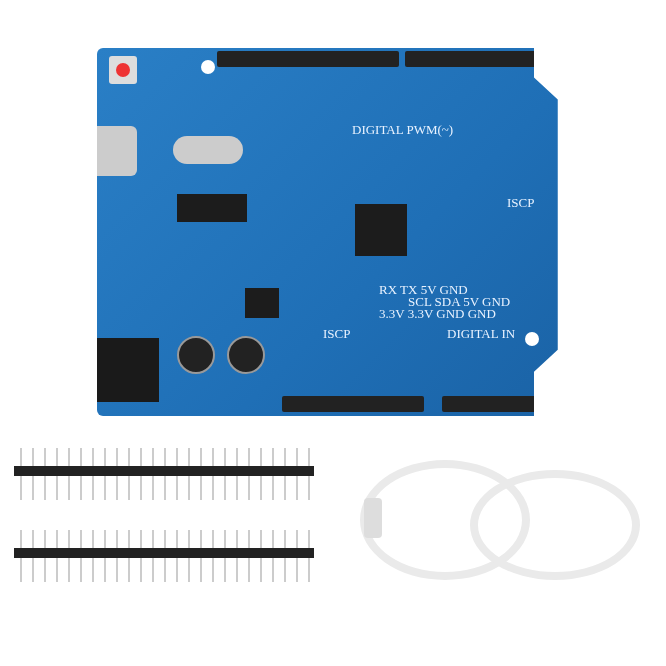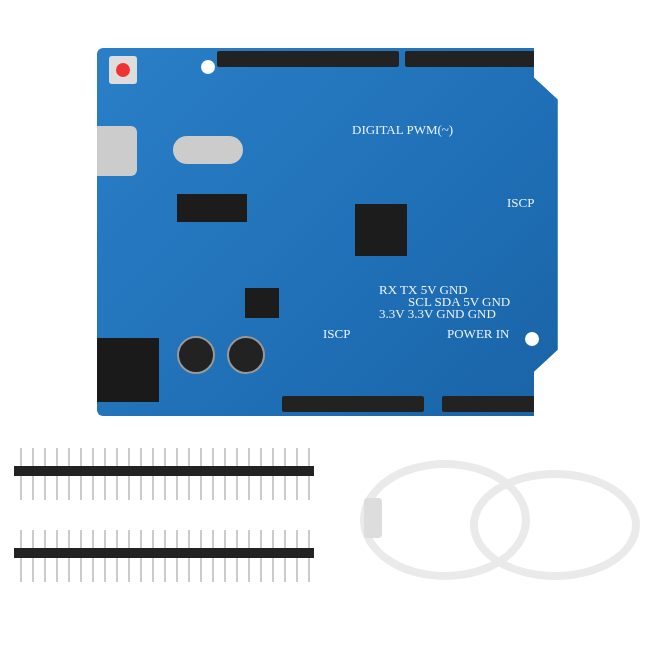--- a/index.html
+++ b/index.html
@@ -28,21 +28,21 @@
   <div class="hdr" style="left:345px;top:348px;width:106px;height:16px"></div>
   <div style="position:absolute;left:-6px;top:78px;width:46px;height:50px;background:#ccc;border-radius:6px"></div>
   <div style="position:absolute;left:-40px;top:290px;width:102px;height:64px;background:#1a1a1a"></div>
   <div style="position:absolute;left:76px;top:88px;width:70px;height:28px;background:#ccc;border-radius:14px"></div>
   <div class="chip" style="left:80px;top:146px;width:70px;height:28px"></div>
   <div class="chip" style="left:258px;top:156px;width:52px;height:52px"></div>
   <div class="chip" style="left:148px;top:240px;width:34px;height:30px"></div>
   <div style="position:absolute;left:80px;top:288px;width:34px;height:34px;border-radius:50%;background:#222;border:2px solid #999"></div>
   <div style="position:absolute;left:130px;top:288px;width:34px;height:34px;border-radius:50%;background:#222;border:2px solid #999"></div>
   <div class="lbl" style="left:226px;top:278px">ISCP</div>
-  <div class="lbl" style="left:350px;top:278px">POWER IN</div>
+  <div class="lbl" style="left:350px;top:278px">DIGITAL IN</div>
   <div class="lbl" style="left:255px;top:74px">DIGITAL PWM(~)</div>
   <div class="lbl" style="left:410px;top:147px">ISCP</div>
   <div class="lbl" style="left:282px;top:234px"><span>RX</span> <span>TX</span> <span>5V</span> <span>GND</span></div>
   <div class="lbl" style="left:311px;top:246px"><span>SCL</span> <span>SDA</span> <span>5V</span> <span>GND</span></div>
   <div class="lbl" style="left:282px;top:258px"><span>3.3V</span> <span>3.3V</span> <span>GND</span> <span>GND</span></div>
 </div>
 
 <div>
   <div class="pins-v" style="left:20px;top:448px;height:52px;width:290px;background:repeating-linear-gradient(90deg,#ccc 0 2px,transparent 2px 12px)"></div>
   <div class="header-strip" style="left:14px;top:466px;width:300px"></div>

